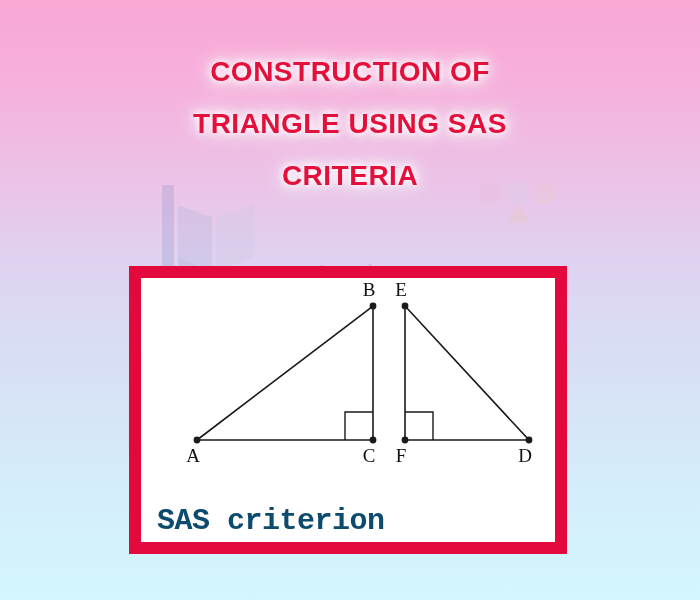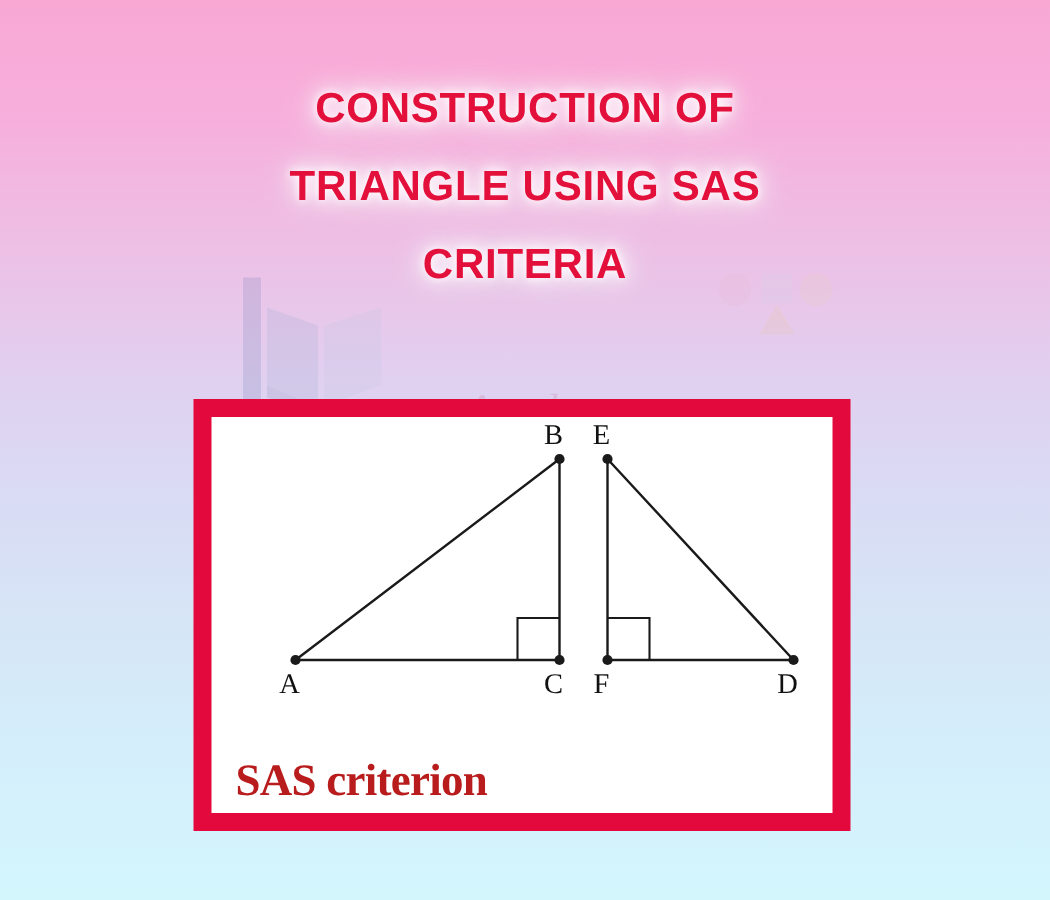--- a/index.html
+++ b/index.html
@@ -119,25 +119,25 @@
     position: absolute;
     left: 0;
     top: 0;
     width: 414px;
     height: 200px;
   }
   #caption {
     position: absolute;
     left: 16px;
     bottom: 6px;
-    font-family: Liberation Serif, serif;
+    font-family: Liberation Mono, monospace;
     font-weight: bold;
     font-size: 30px;
     letter-spacing: -0.5px;
-    color: #b91c1c;
+    color: #0c4a6e;
     line-height: 1;
   }
 </style>
 </head>
 <body>
 
 <div id="poster">
 
   <div id="watermark">
     <svg class="wm-logo" viewBox="0 0 100 96">

